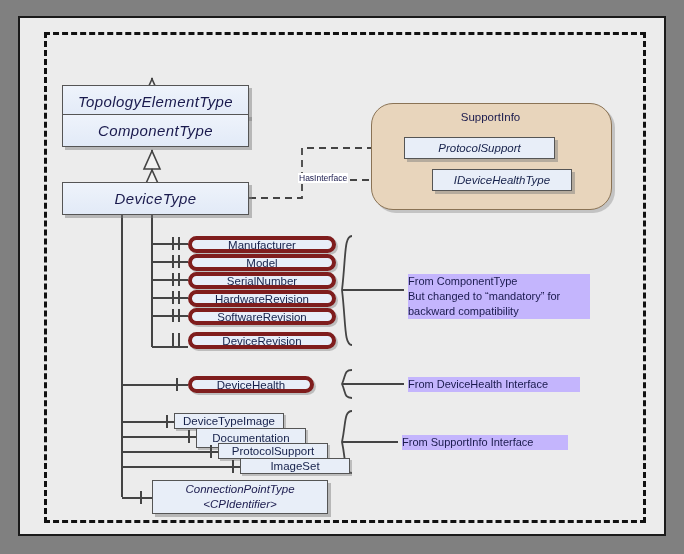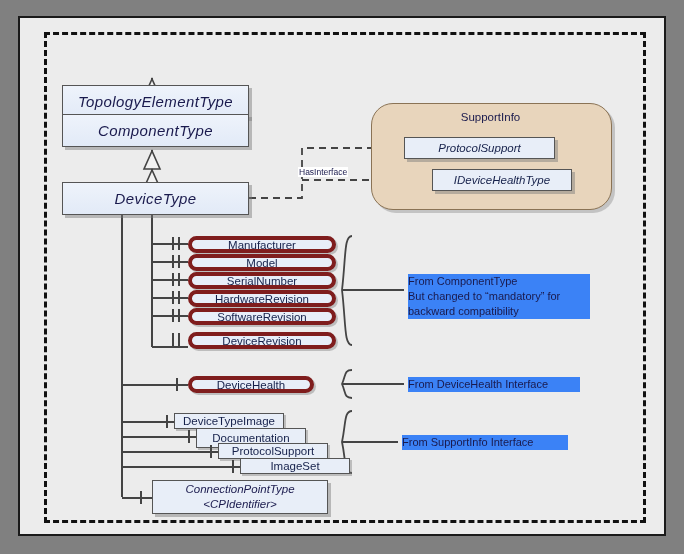--- a/index.html
+++ b/index.html
@@ -56,21 +56,21 @@
     box-shadow:3px 3px 0 rgba(120,120,120,.35);
   }
   .ifpanel-title{
     position:absolute;left:371px;top:111px;width:239px;text-align:center;
     font-size:11.5px;color:#1a1a4d;
   }
 
   
   .note{
     position:absolute;font-size:11px;color:#1a1a4d;line-height:15px;
-    background:#3b82f6;white-space:pre;
+    background:#c4b5fd;white-space:pre;
   }
   .minilabel{
     position:absolute;font-size:8.5px;color:#1a1a4d;background:#fff;
     padding:0 1px;white-space:nowrap;
   }
 
   
   .ln{position:absolute;background:#444;}
   .hl{height:2px;}
   .tick{position:absolute;width:2px;height:13px;background:#444;}
@@ -119,21 +119,21 @@
 
   <div class="node cls" style="left:62px;top:182px;width:187px;height:33px;">DeviceType</div>
 
   <div class="ifpanel"></div>
   <div class="ifpanel-title">SupportInfo</div>
 
   <div class="node iface" style="left:404px;top:137px;width:151px;height:22px;">ProtocolSupport</div>
 
   <div class="node iface" style="left:432px;top:169px;width:140px;height:22px;">IDeviceHealthType</div>
 
-  <div class="minilabel" style="left:298px;top:167px;">HasInterface</div>
+  <div class="minilabel" style="left:298px;top:173px;">HasInterface</div>
 
   <div class="ln hl" style="left:152px;top:243px;width:36px;"></div>
   <div class="tick" style="left:172px;top:237px;"></div>
   <div class="tick" style="left:178px;top:237px;"></div>
   <div class="node pill" style="left:188px;top:236px;width:148px;height:17px;">Manufacturer</div>
 
   <div class="ln hl" style="left:152px;top:261px;width:36px;"></div>
   <div class="tick" style="left:172px;top:255px;"></div>
   <div class="tick" style="left:178px;top:255px;"></div>
   <div class="node pill" style="left:188px;top:254px;width:148px;height:17px;">Model</div>

